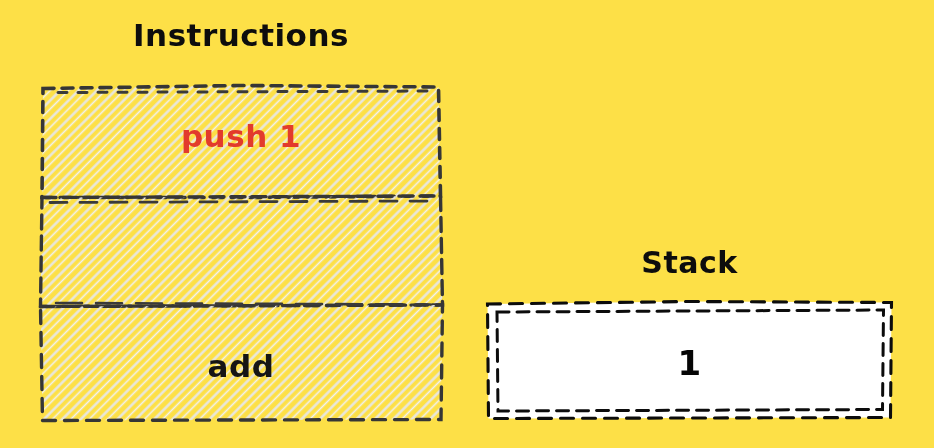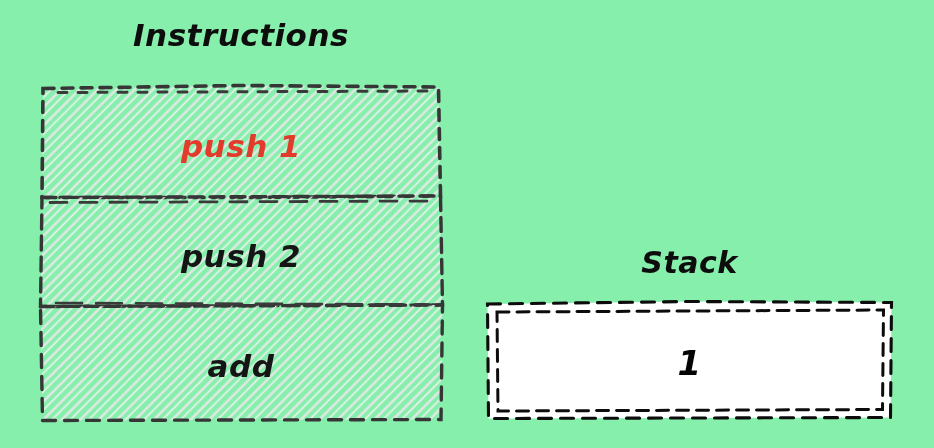--- a/index.html
+++ b/index.html
@@ -4,25 +4,24 @@
 <style>
   html, body {
     margin: 0;
     padding: 0;
     background: #ffffff;
   }
   .stage {
     position: relative;
     width: 934px;
     height: 448px;
-    background: #86efac;
+    background: #fde047;
     overflow: hidden;
     font-family: "DejaVu Sans", sans-serif;
     color: #111111;
-    font-style: italic;
   }
   .sketch-layer {
     position: absolute;
     left: 0;
     top: 0;
     width: 934px;
     height: 448px;
   }
   .lbl {
     position: absolute;
@@ -31,21 +30,21 @@
     justify-content: center;
     text-align: center;
     font-weight: 700;
     letter-spacing: 0.5px;
     white-space: nowrap;
     pointer-events: none;
   }
   .title-instructions { left: 40px; top: 10px;  width: 402px; height: 50px;  font-size: 31px; color: #0d0d0d; }
   .title-stack        { left: 488px; top: 234px; width: 403px; height: 56px;  font-size: 30px; color: #0d0d0d; }
   .row-label          { left: 42px;  width: 398px; font-size: 31px; color: #151515; padding-top: 8px; box-sizing: border-box; }
-  .row-1 { top: 86px;  height: 111px; }
+  .row-1 { top: 76px;  height: 111px; }
   .row-2 { top: 197px; height: 109px; }
   .row-3 { top: 306px; height: 114px; padding-top: 5px; }
   .highlight { color: #e23b2c; }
   .stack-value { left: 488px; top: 302px; width: 403px; height: 116px; font-size: 34px; color: #050505; padding-top: 6px; box-sizing: border-box; }
 </style>
 </head>
 <body>
 
 <div class="stage">
 
@@ -72,21 +71,20 @@
     <g stroke="#0c0c0c" stroke-linecap="round">
       <path fill="#ffffff" d="M 487.5 304 L 690 301.5 L 891.5 302.5 L 890.5 417.5 L 488.5 418.5 Z" stroke-width="3.1" stroke-dasharray="13 9"></path>
       <path fill="none" d="M 497 312 L 883.5 310 L 882.5 409.5 L 498 411 Z" stroke-width="3" stroke-dasharray="12 8"></path>
     </g>
   </svg>
 
   <div class="lbl title-instructions">Instructions</div>
 
   <div class="lbl row-label row-1 highlight">push 1</div>
 
-  <div class="lbl row-label row-2">push 2</div>
 
   <div class="lbl title-stack">Stack</div>
 
   <div class="lbl row-label row-3">add</div>
 
   <div class="lbl stack-value">1</div>
 
 </div>
 
 </body></html>

